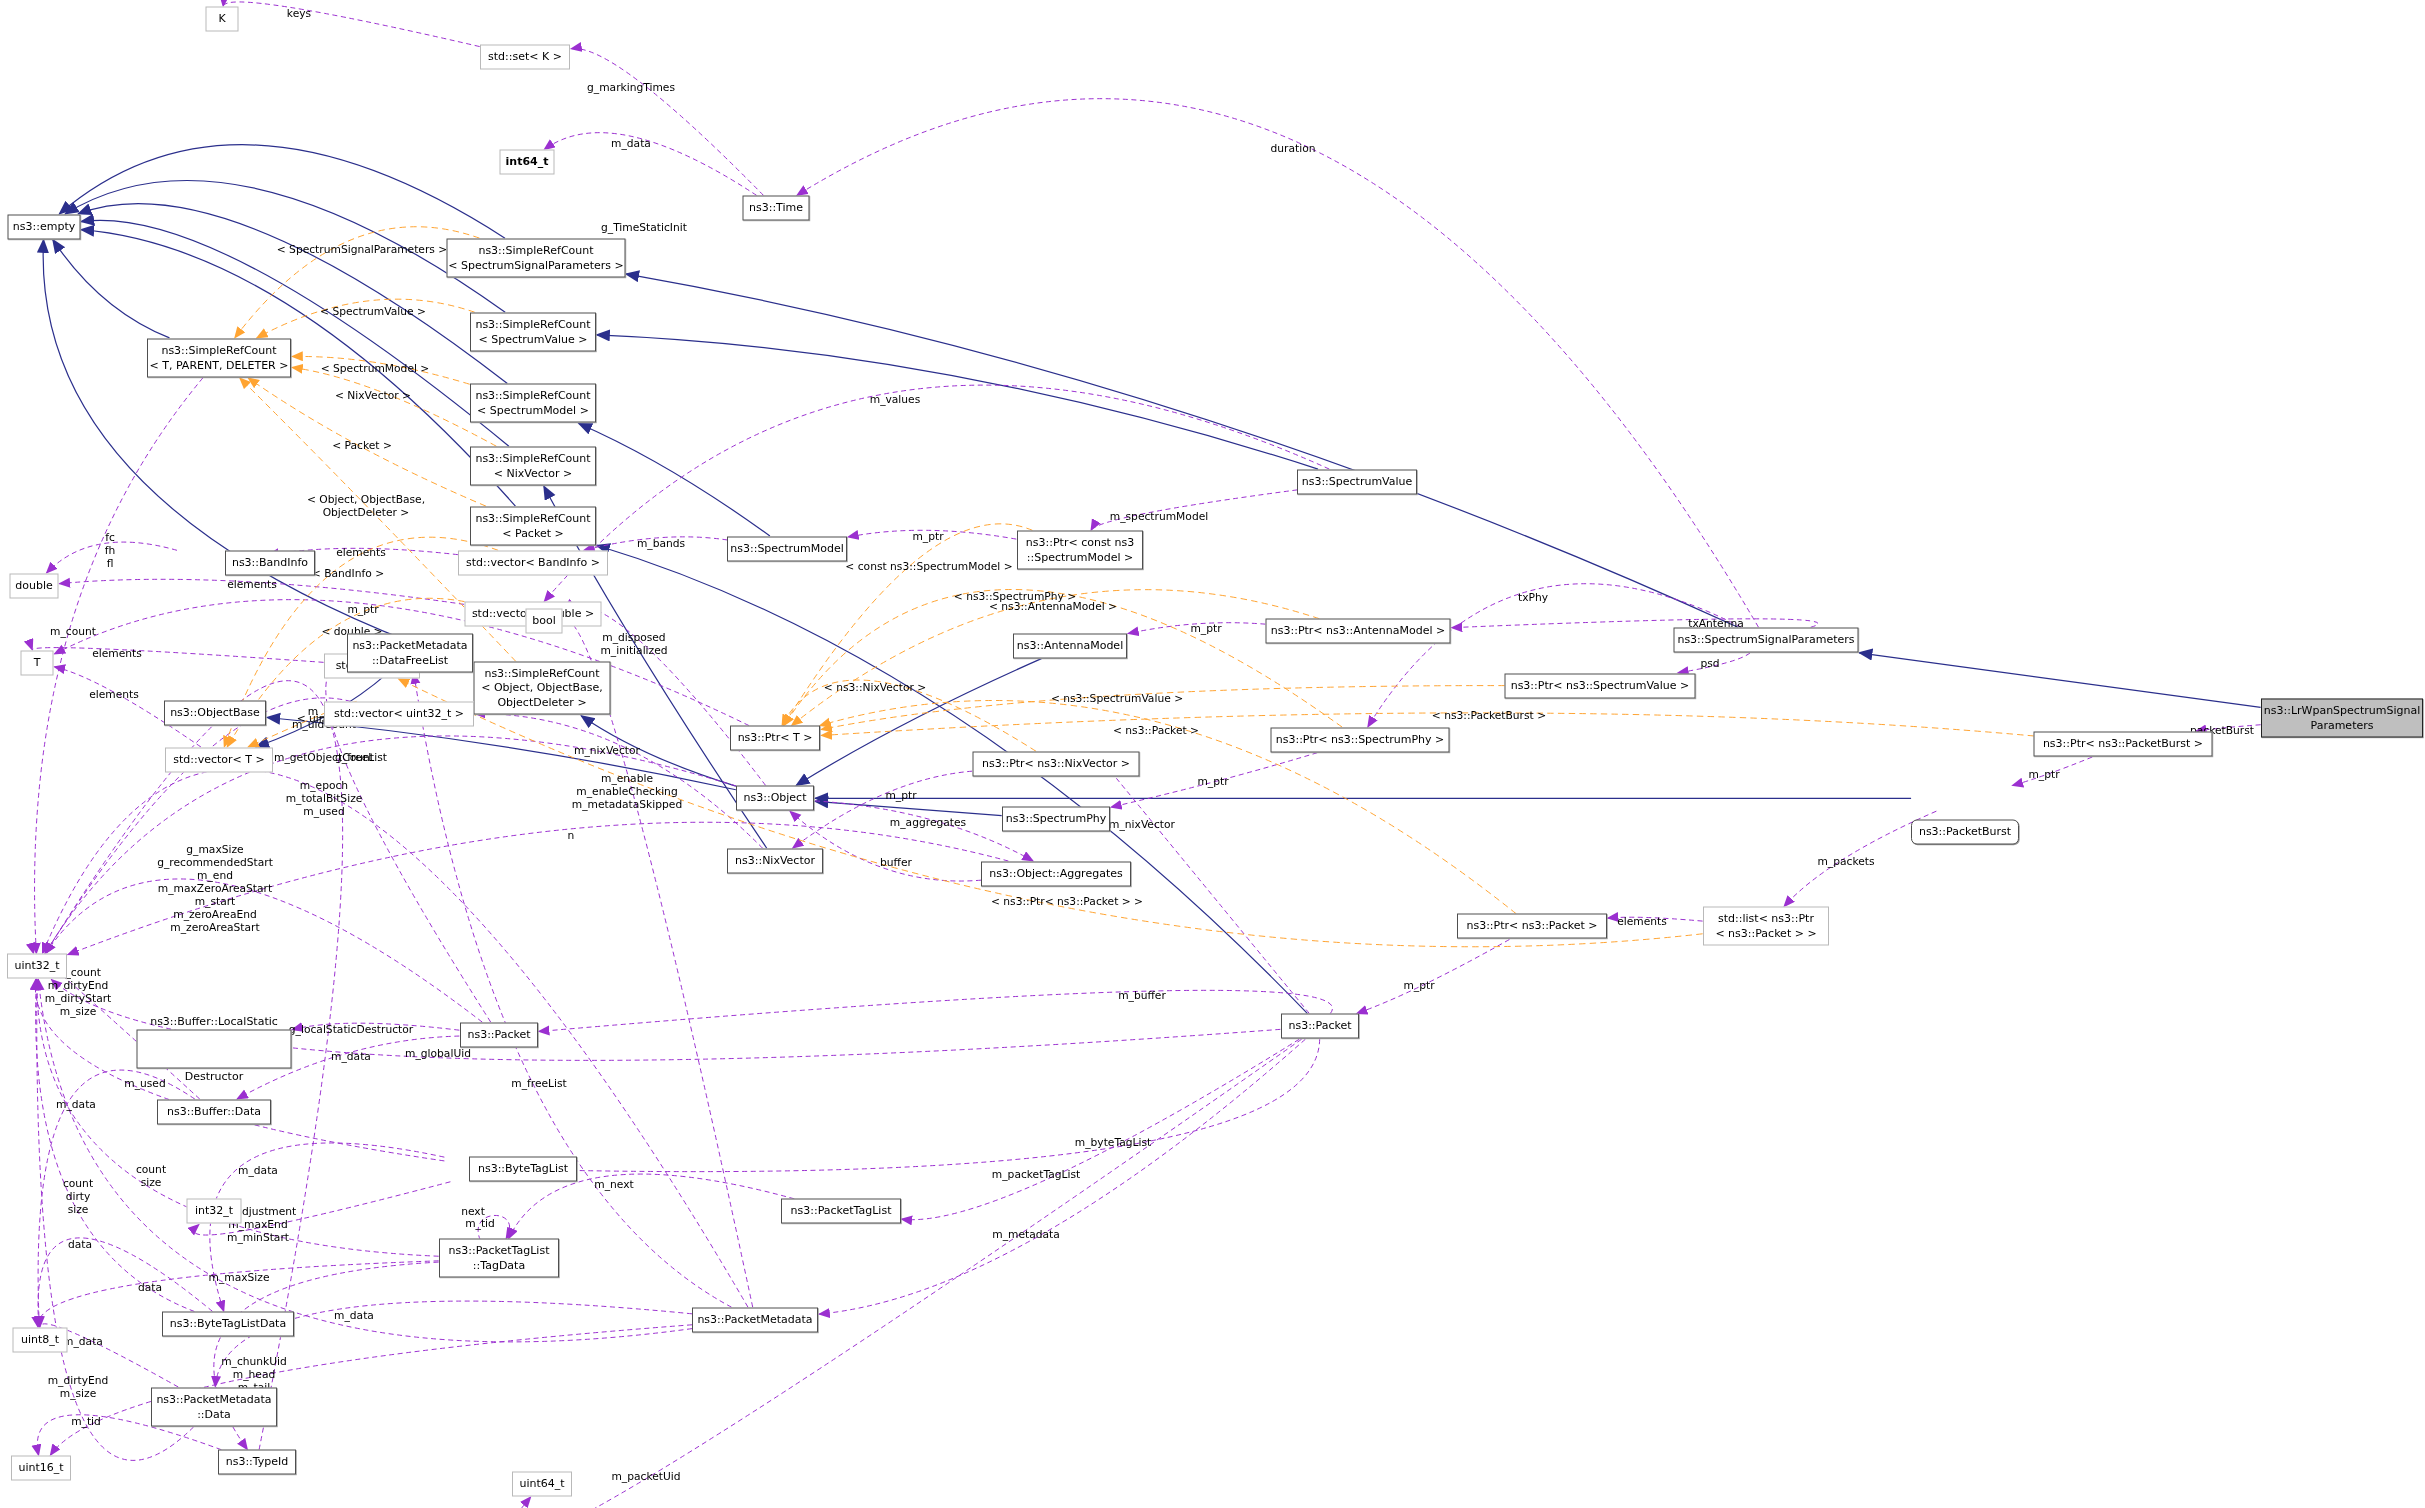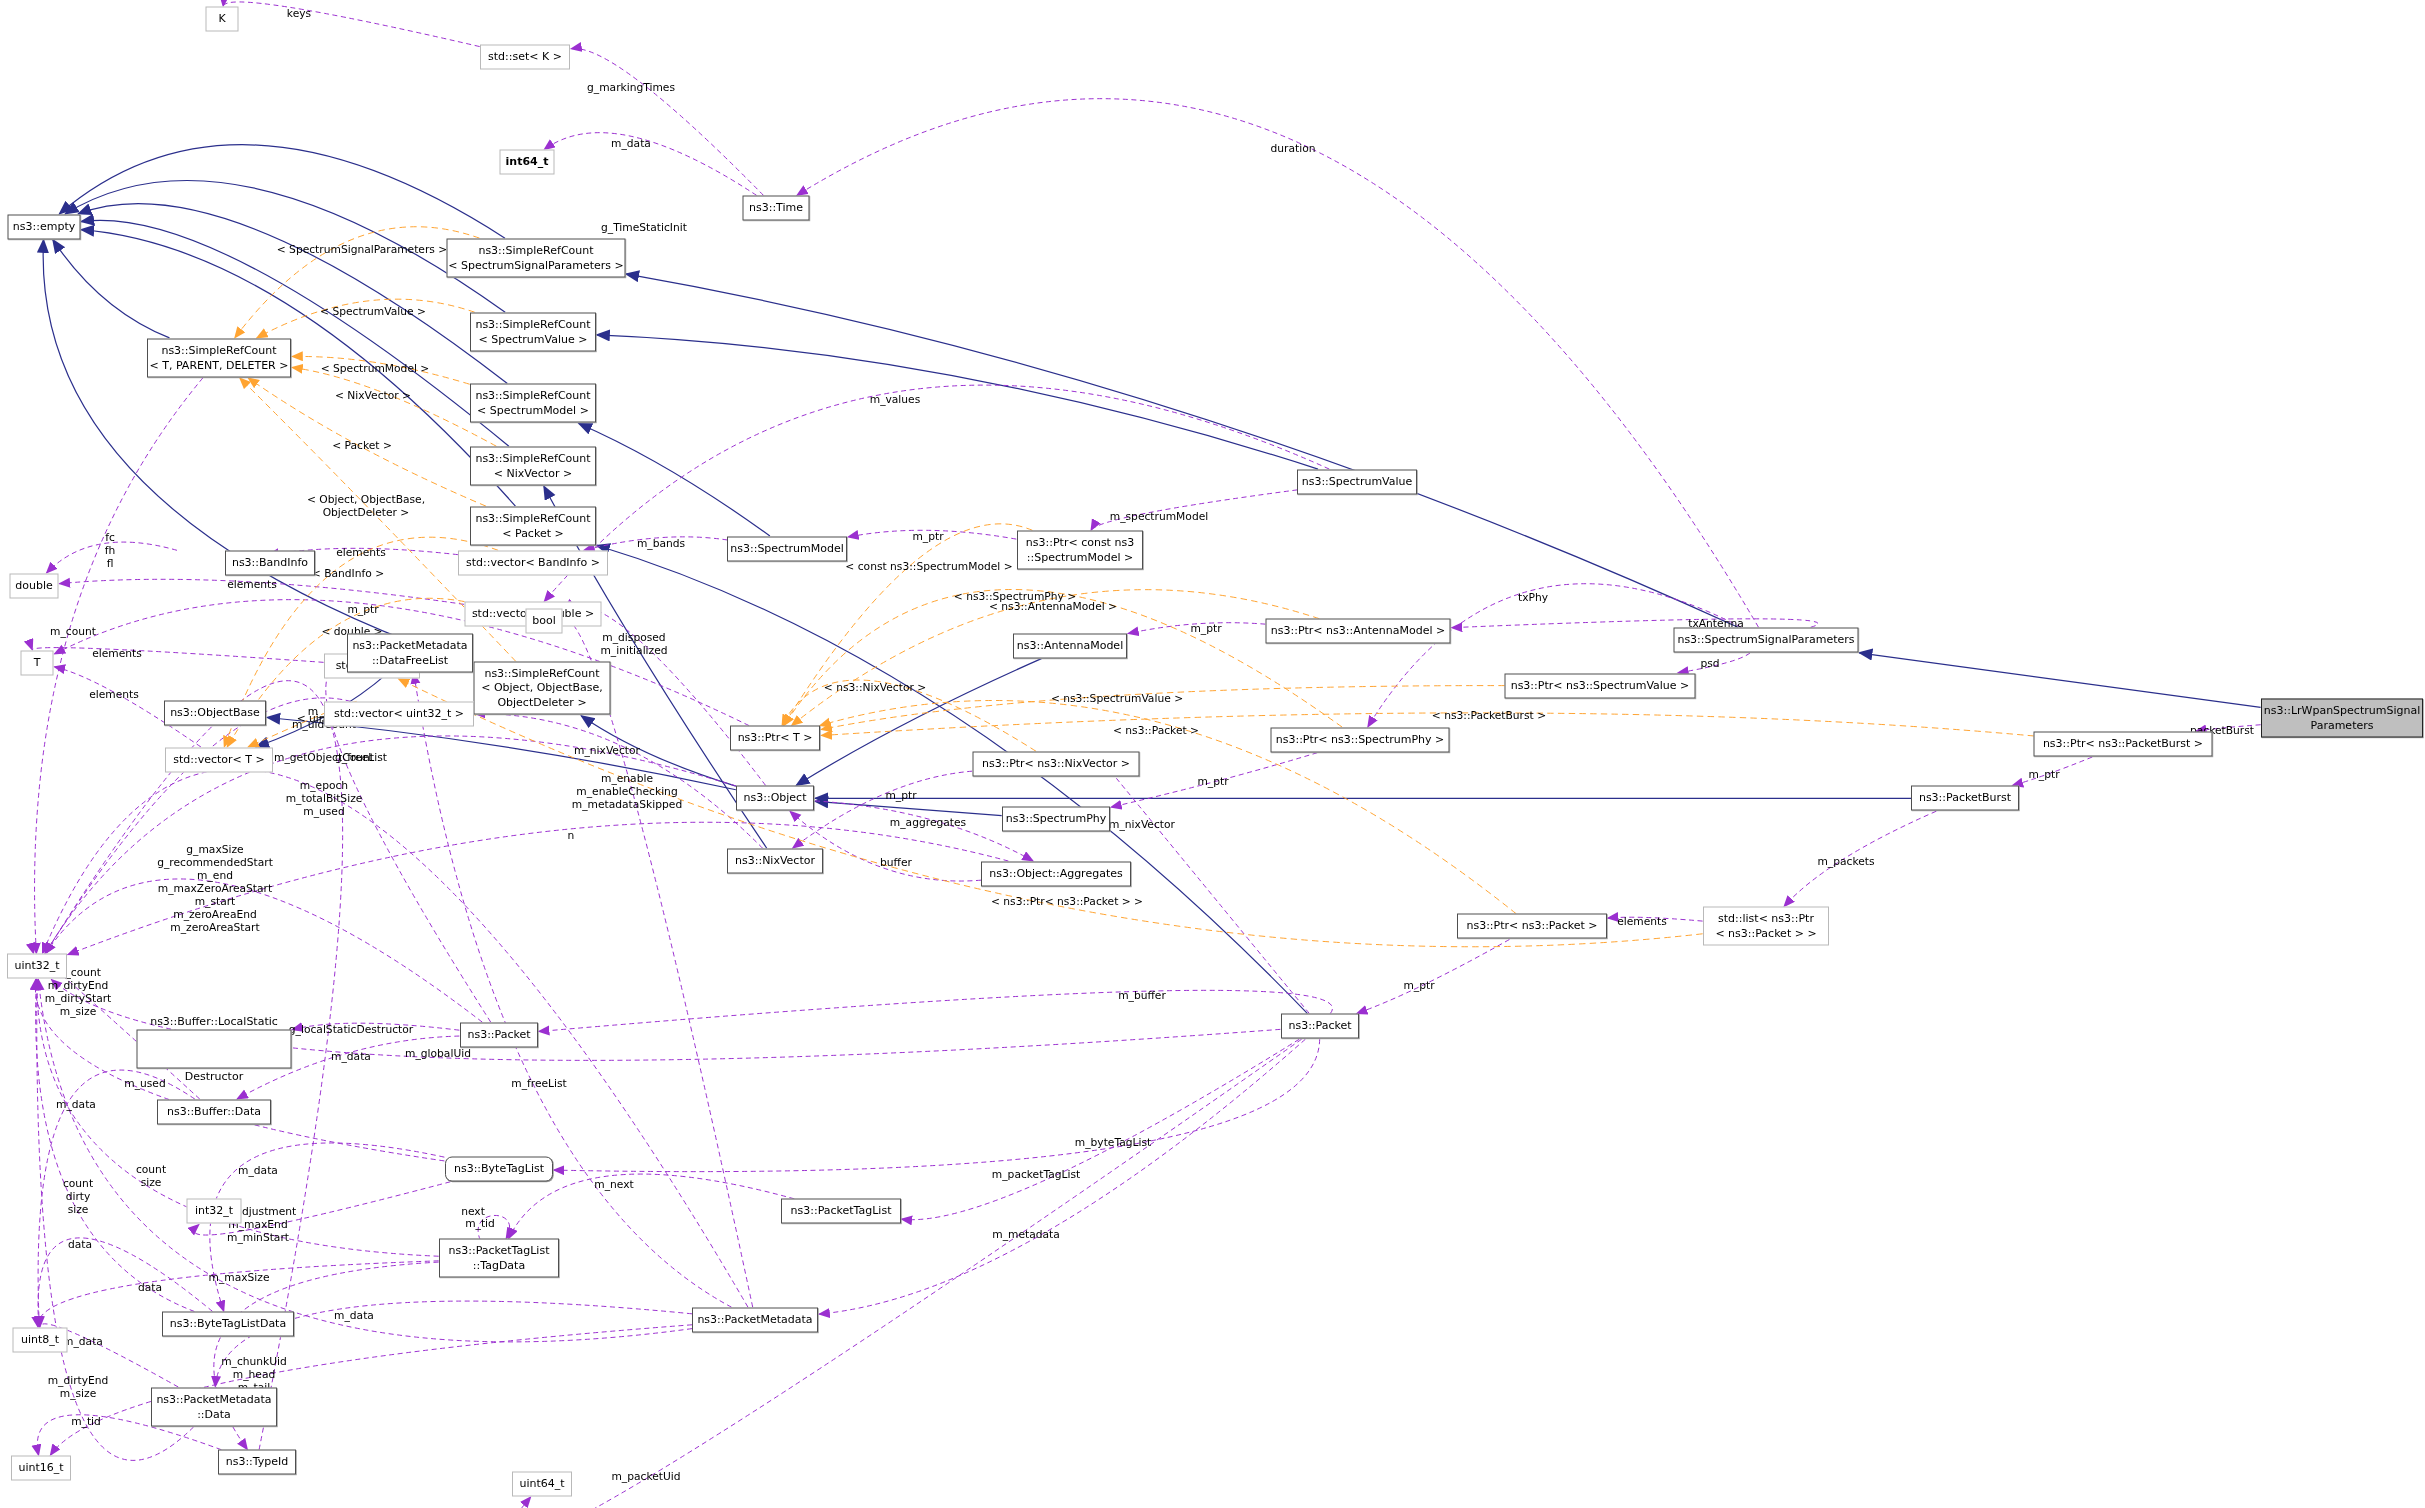--- a/index.html
+++ b/index.html
@@ -362,40 +362,40 @@
     <div class="node" style="left: 1056px; top: 874px; width: 148px; height: 23px;">
       <div>ns3::Object::Aggregates</div>
     </div>
     <div class="node" style="left: 1532px; top: 926px; width: 148px; height: 23px;">
       <div>ns3::Ptr&lt; ns3::Packet &gt;</div>
     </div>
     <div class="node thin" style="left: 1766px; top: 926px; width: 124px; height: 37px;">
       <div>std::list&lt; ns3::Ptr</div>
       <div>&lt; ns3::Packet &gt; &gt;</div>
     </div>
-    <div class="node" style="left: 1965px; top: 798px; width: 106px; height: 23px;">
+    <div class="node" style="left: 1965px; top: 832px; width: 106px; height: 23px; border-radius: 6px;">
       <div>ns3::PacketBurst</div>
     </div>
     <div class="node" style="left: 1320px; top: 1026px; width: 76px; height: 23px;">
       <div>ns3::Packet</div>
     </div>
     <div class="node" style="left: 499px; top: 1035px; width: 76px; height: 23px;">
       <div>ns3::Packet</div>
     </div>
     <div class="node" style="left: 214px; top: 1049px; width: 153px; height: 37px; gap: 40px;">
       <div>ns3::Buffer::LocalStatic</div>
       <div>Destructor</div>
     </div>
     <div class="node" style="left: 214px; top: 1112px; width: 112px; height: 23px;">
       <div>ns3::Buffer::Data</div>
     </div>
     <div class="node thin" style="left: 37px; top: 966px; width: 58px; height: 23px;">
       <div>uint32_t</div>
     </div>
-    <div class="node" style="left: 499px; top: 1169px; width: 106px; height: 23px; border-radius: 7px;">
+    <div class="node" style="left: 523px; top: 1169px; width: 106px; height: 23px;">
       <div>ns3::ByteTagList</div>
     </div>
     <div class="node thin" style="left: 214px; top: 1211px; width: 53px; height: 23px;">
       <div>int32_t</div>
     </div>
     <div class="node" style="left: 499px; top: 1258px; width: 118px; height: 37px;">
       <div>ns3::PacketTagList</div>
       <div>::TagData</div>
     </div>
     <div class="node" style="left: 841px; top: 1211px; width: 118px; height: 23px;">

